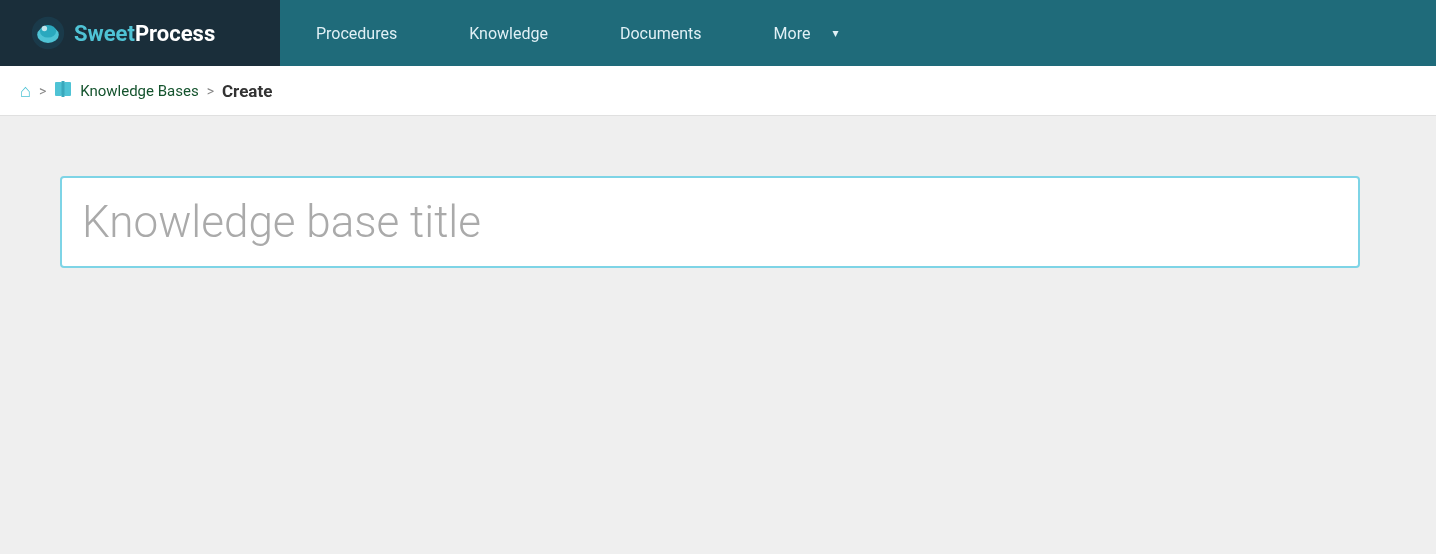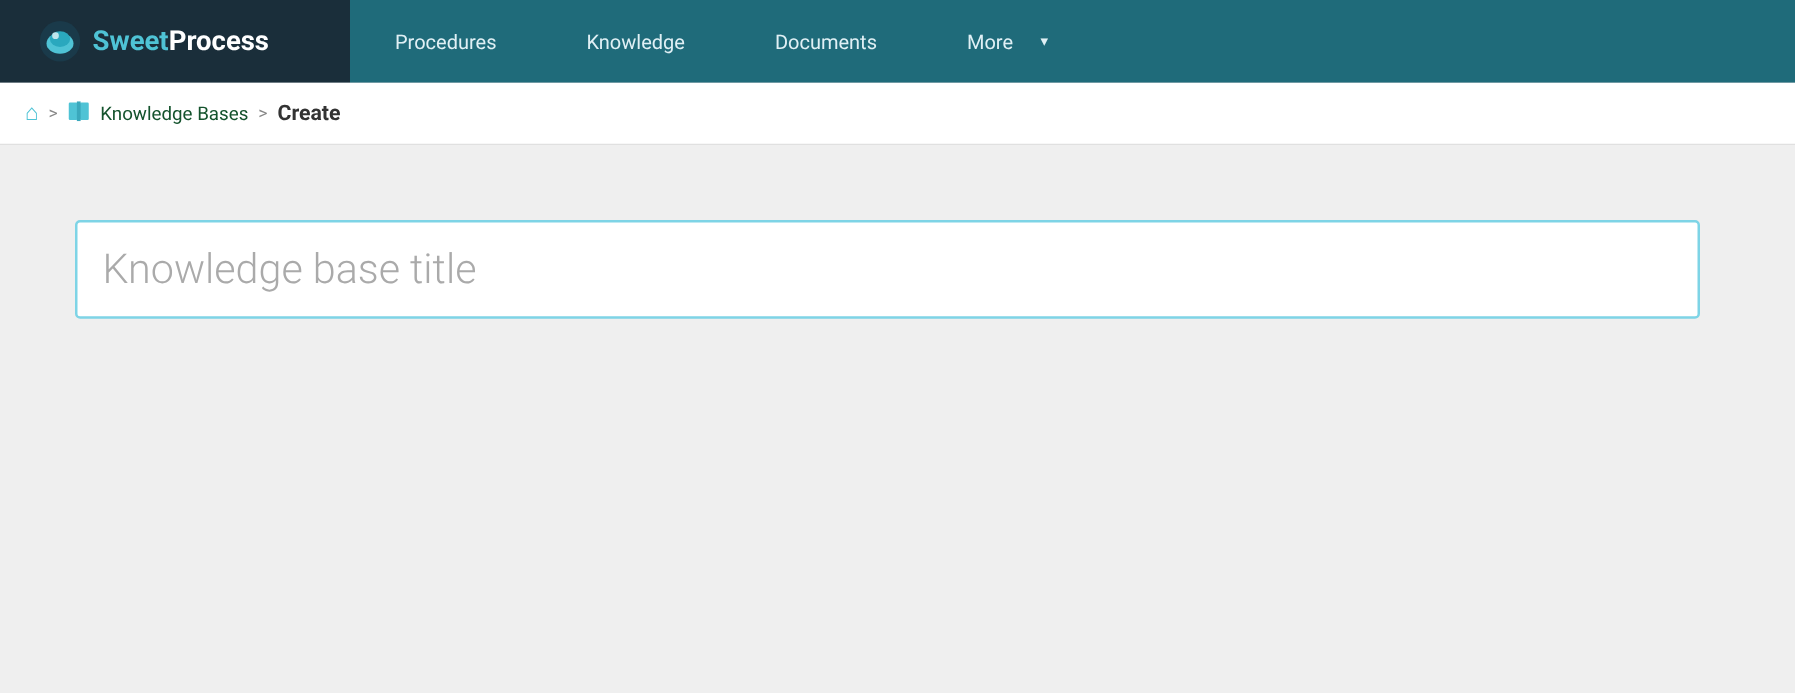--- a/index.html
+++ b/index.html
@@ -133,21 +133,21 @@
       height: calc(554px - 60px - 50px);
       display: flex;
       flex-direction: column;
       align-items: flex-start;
     }
 
     .title-input {
       width: 100%;
       max-width: 1300px;
       padding: 18px 20px;
-      font-size: 33px;
+      font-size: 44px;
       color: #999;
       border: 2px solid #7ed4e6;
       border-radius: 4px;
       background: #fff;
       outline: none;
       font-family: -apple-system, BlinkMacSystemFont, 'Segoe UI', Roboto, sans-serif;
       font-weight: 300;
     }
 
     .title-input::placeholder {

